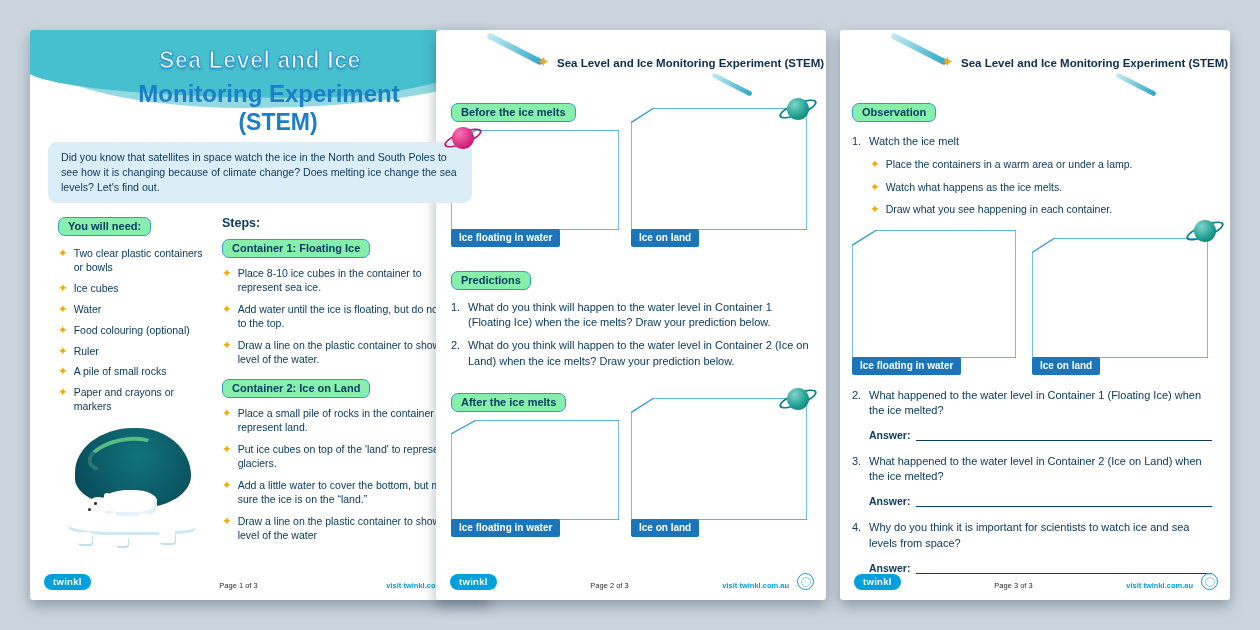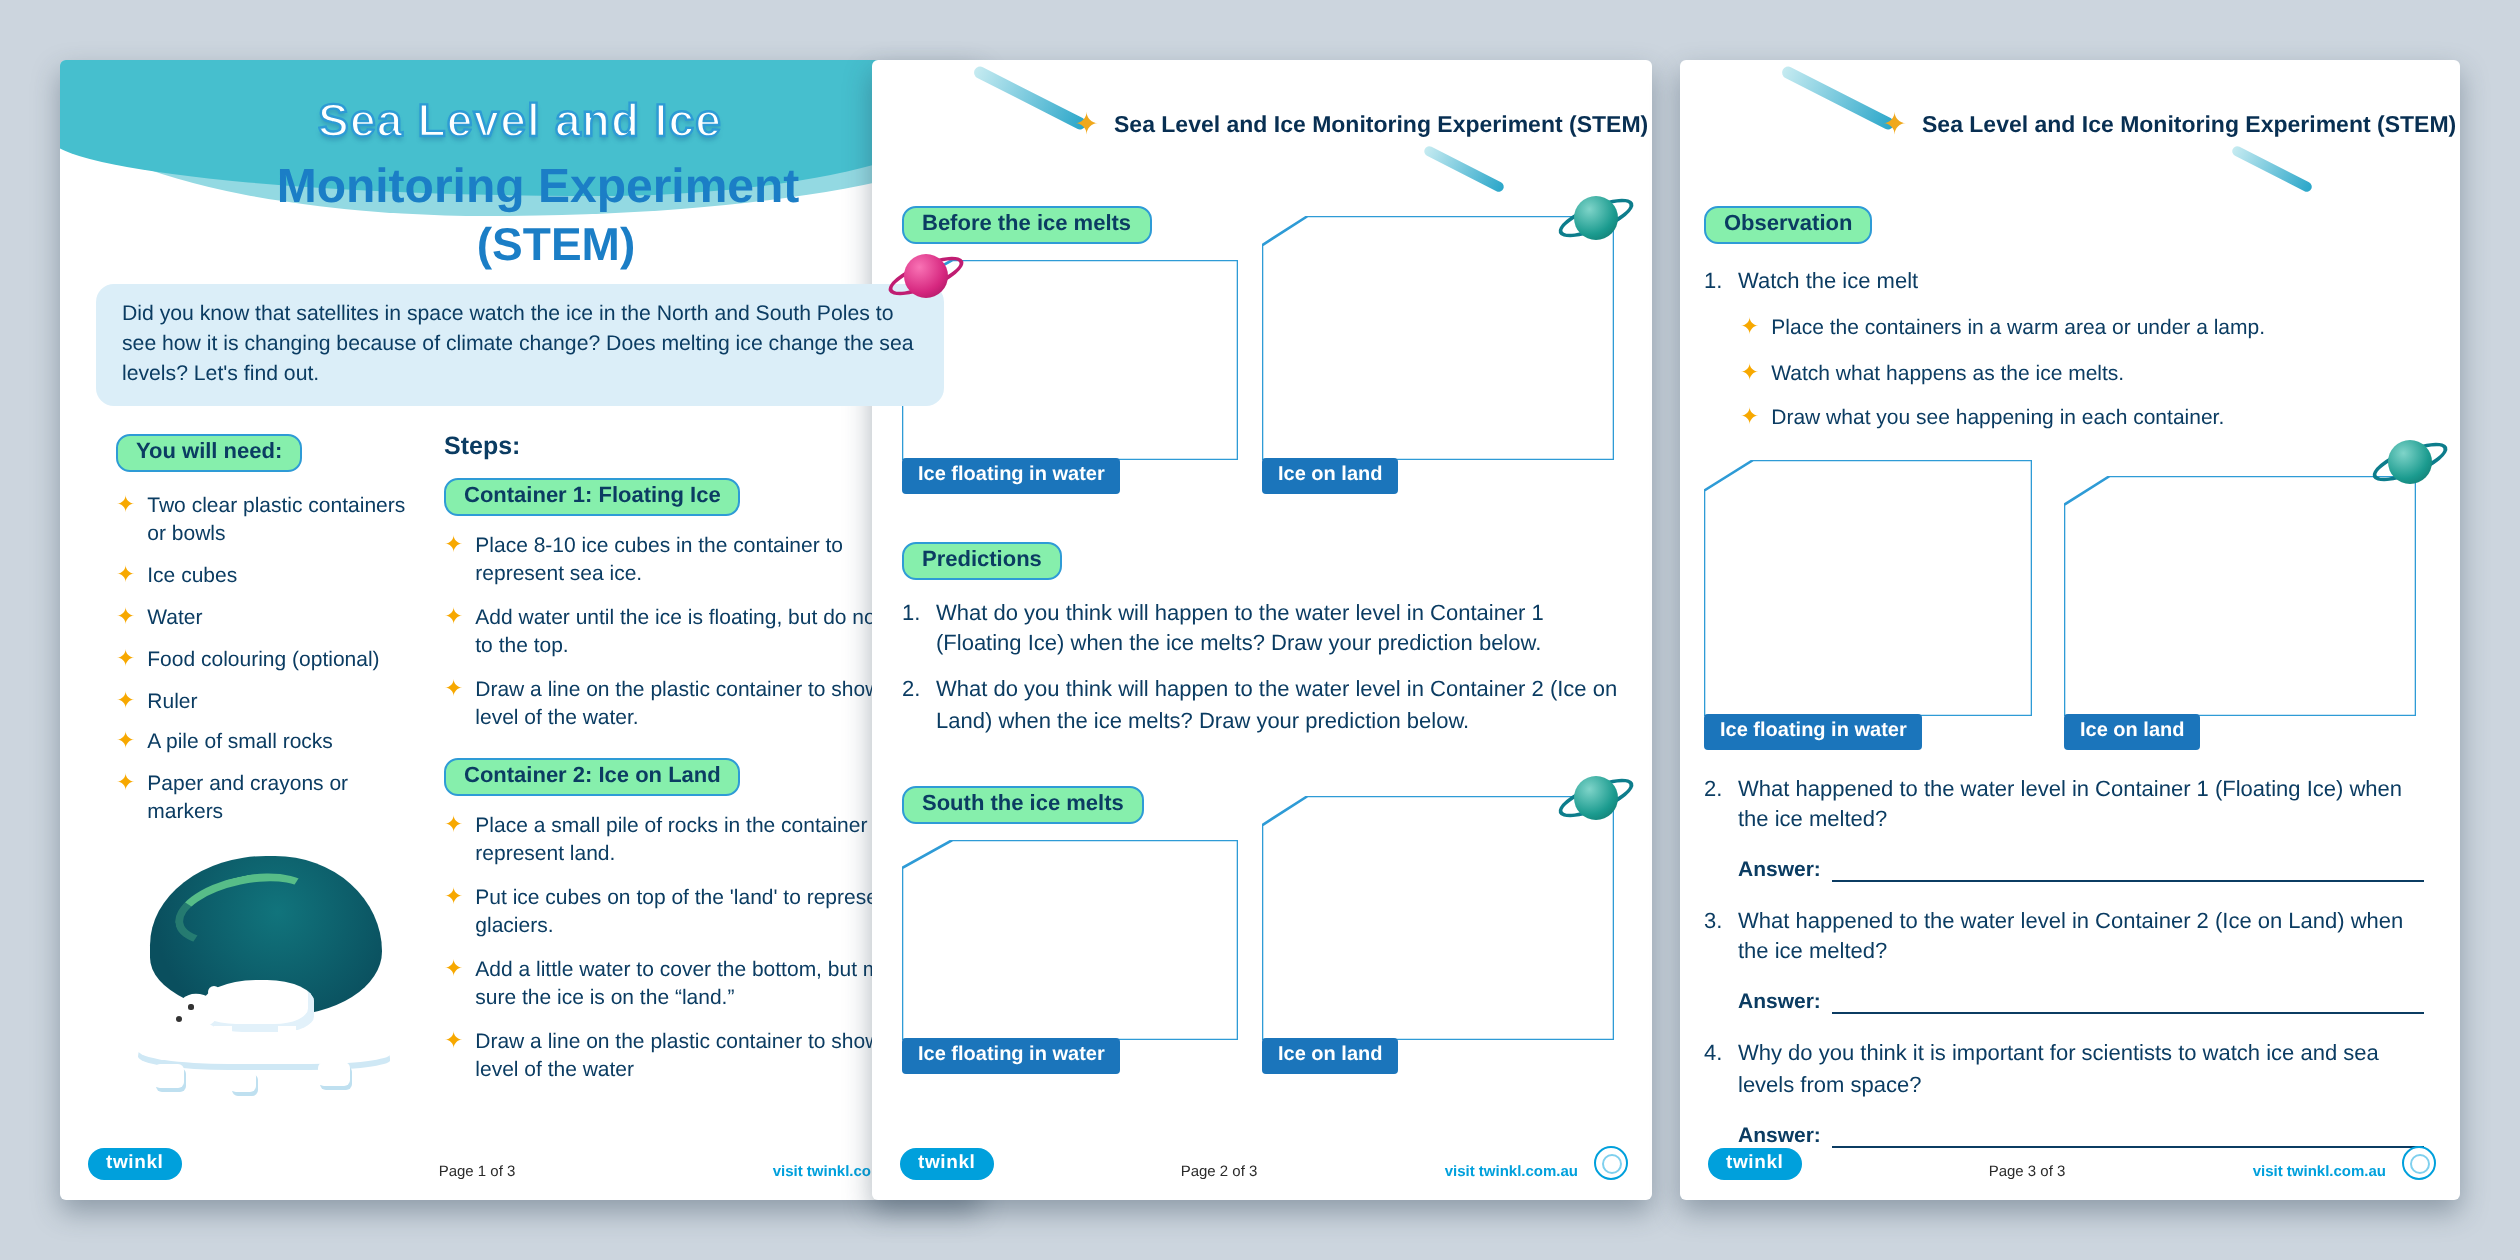--- a/index.html
+++ b/index.html
@@ -295,21 +295,21 @@
         <div class="num-item">
           <span class="num-n">1.</span>
           <span class="num-t">What do you think will happen to the water level in Container 1 (Floating Ice) when the ice melts? Draw your prediction below.</span>
         </div>
         <div class="num-item">
           <span class="num-n">2.</span>
           <span class="num-t">What do you think will happen to the water level in Container 2 (Ice on Land) when the ice melts? Draw your prediction below.</span>
         </div>
       </div>
 
-      <span class="label-box mt16">South the ice melts</span>
+      <span class="label-box mt16">After the ice melts</span>
       <div class="boxes-row">
         <div class="box-col">
           <div class="draw-box p2-box-l">
             <svg viewBox="0 0 100 100" preserveAspectRatio="none">
               <polygon points="15,0 100,0 100,100 0,100 0,14" fill="#ffffff" stroke="#2e9bd6" stroke-width="1.3" vector-effect="non-scaling-stroke"></polygon>
             </svg>
           </div>
           <span class="box-tag">Ice floating in water</span>
         </div>
         <div class="box-col">

